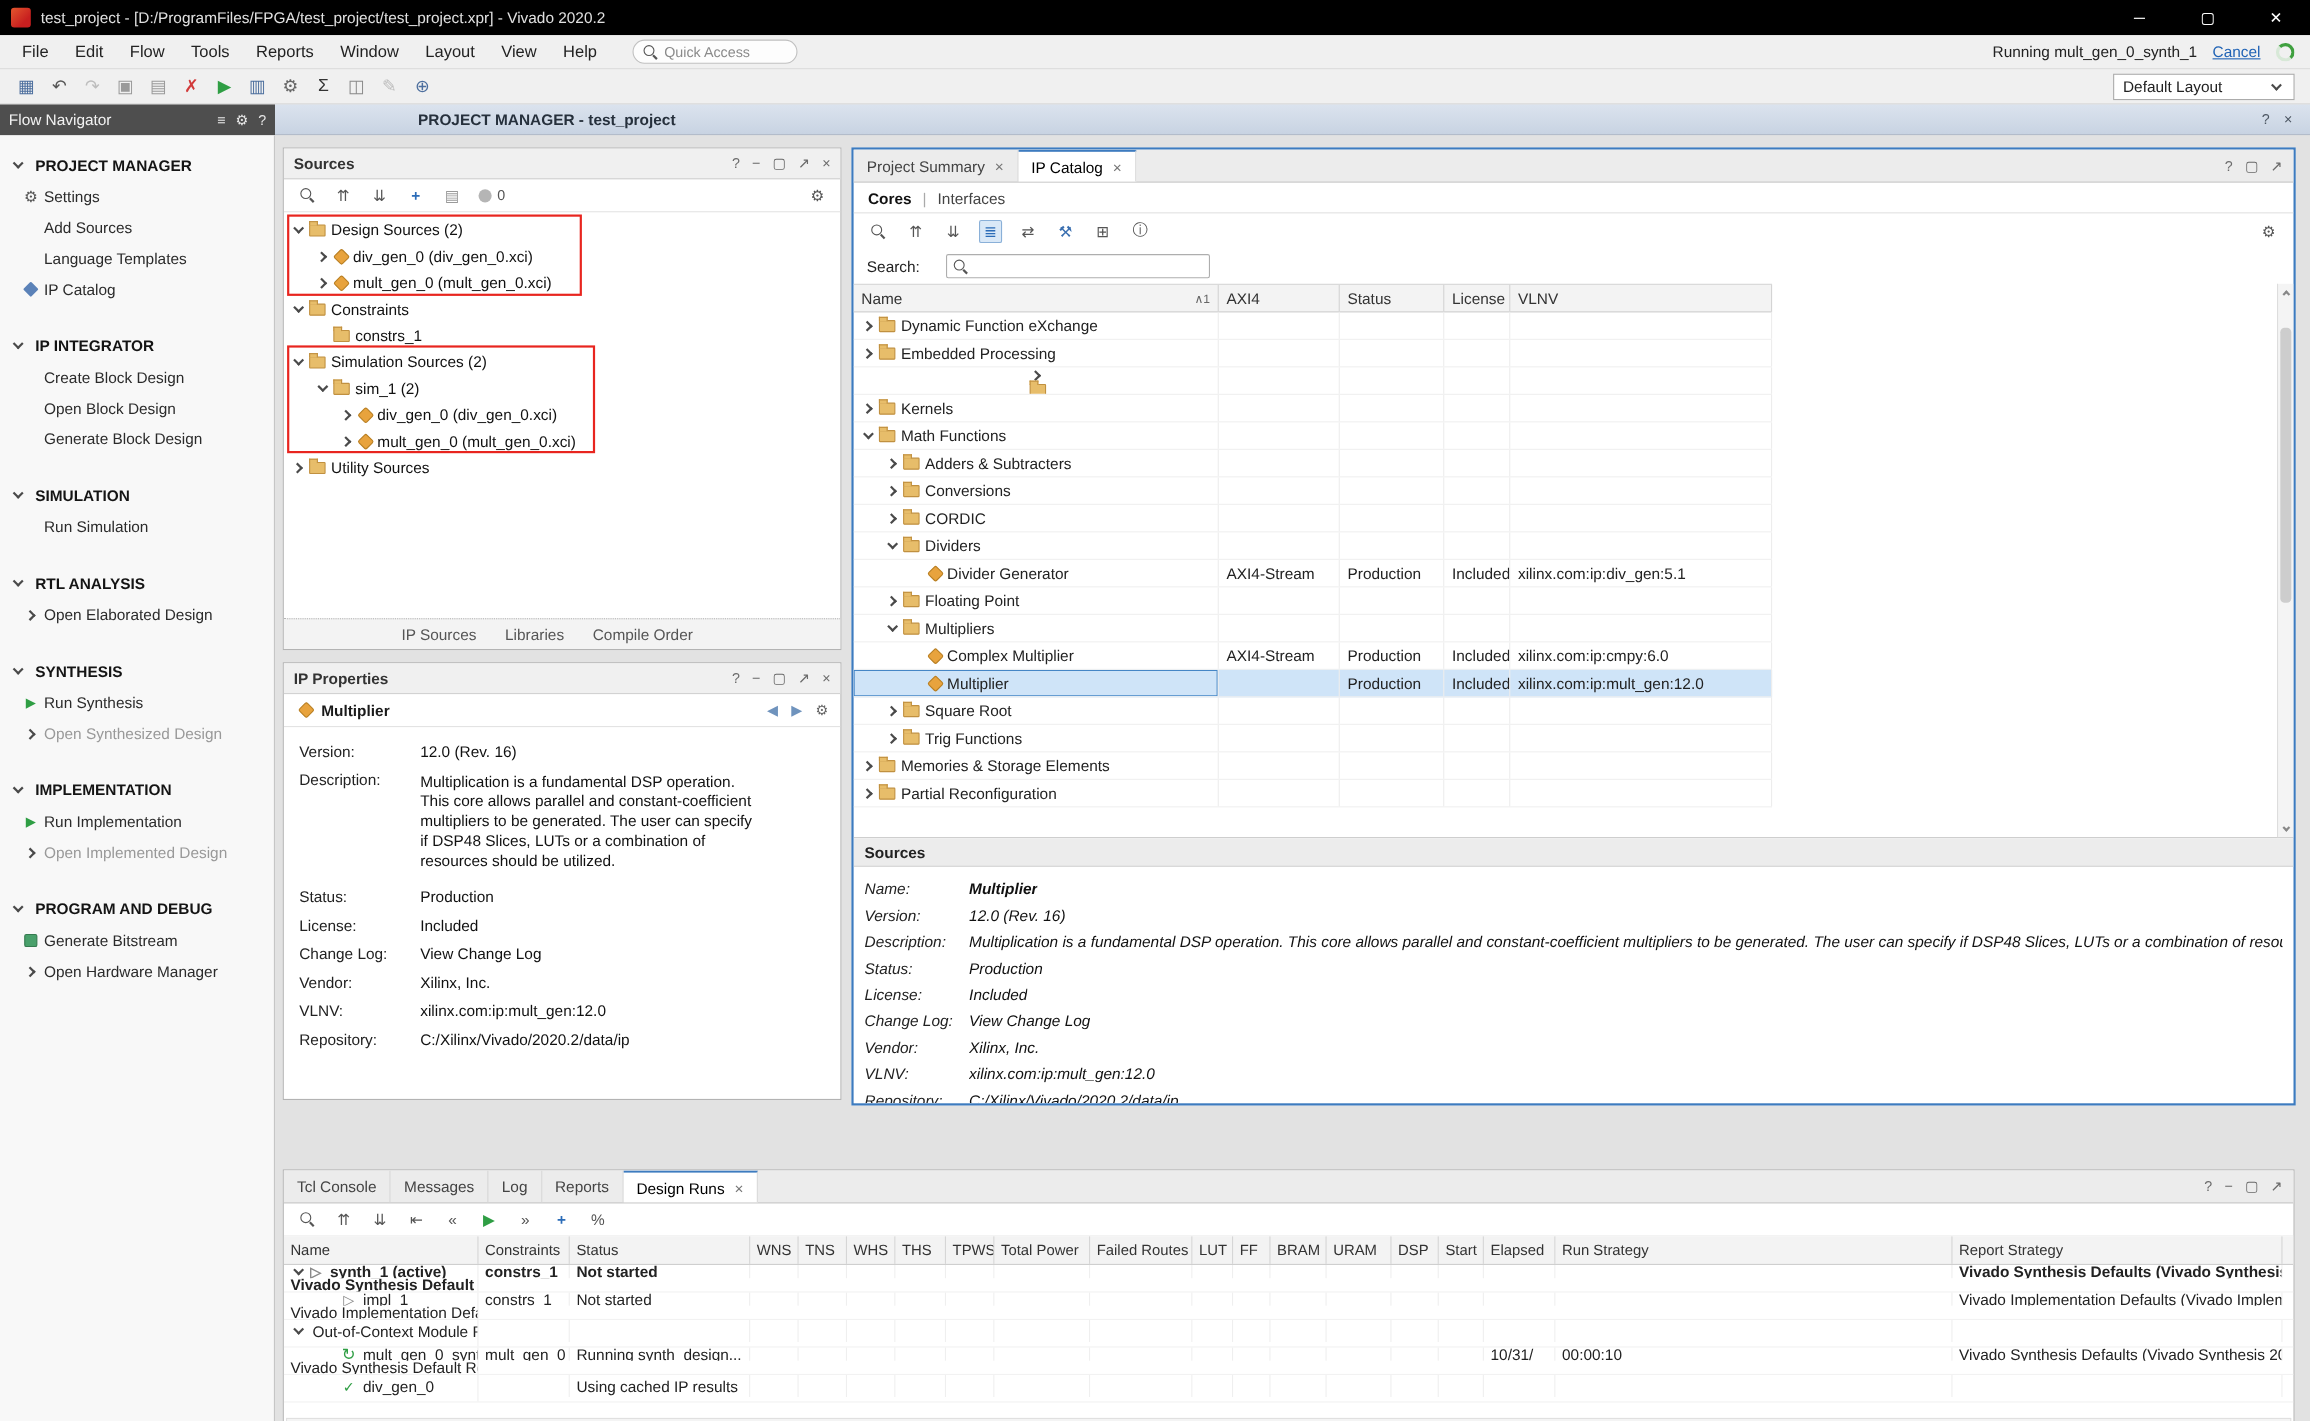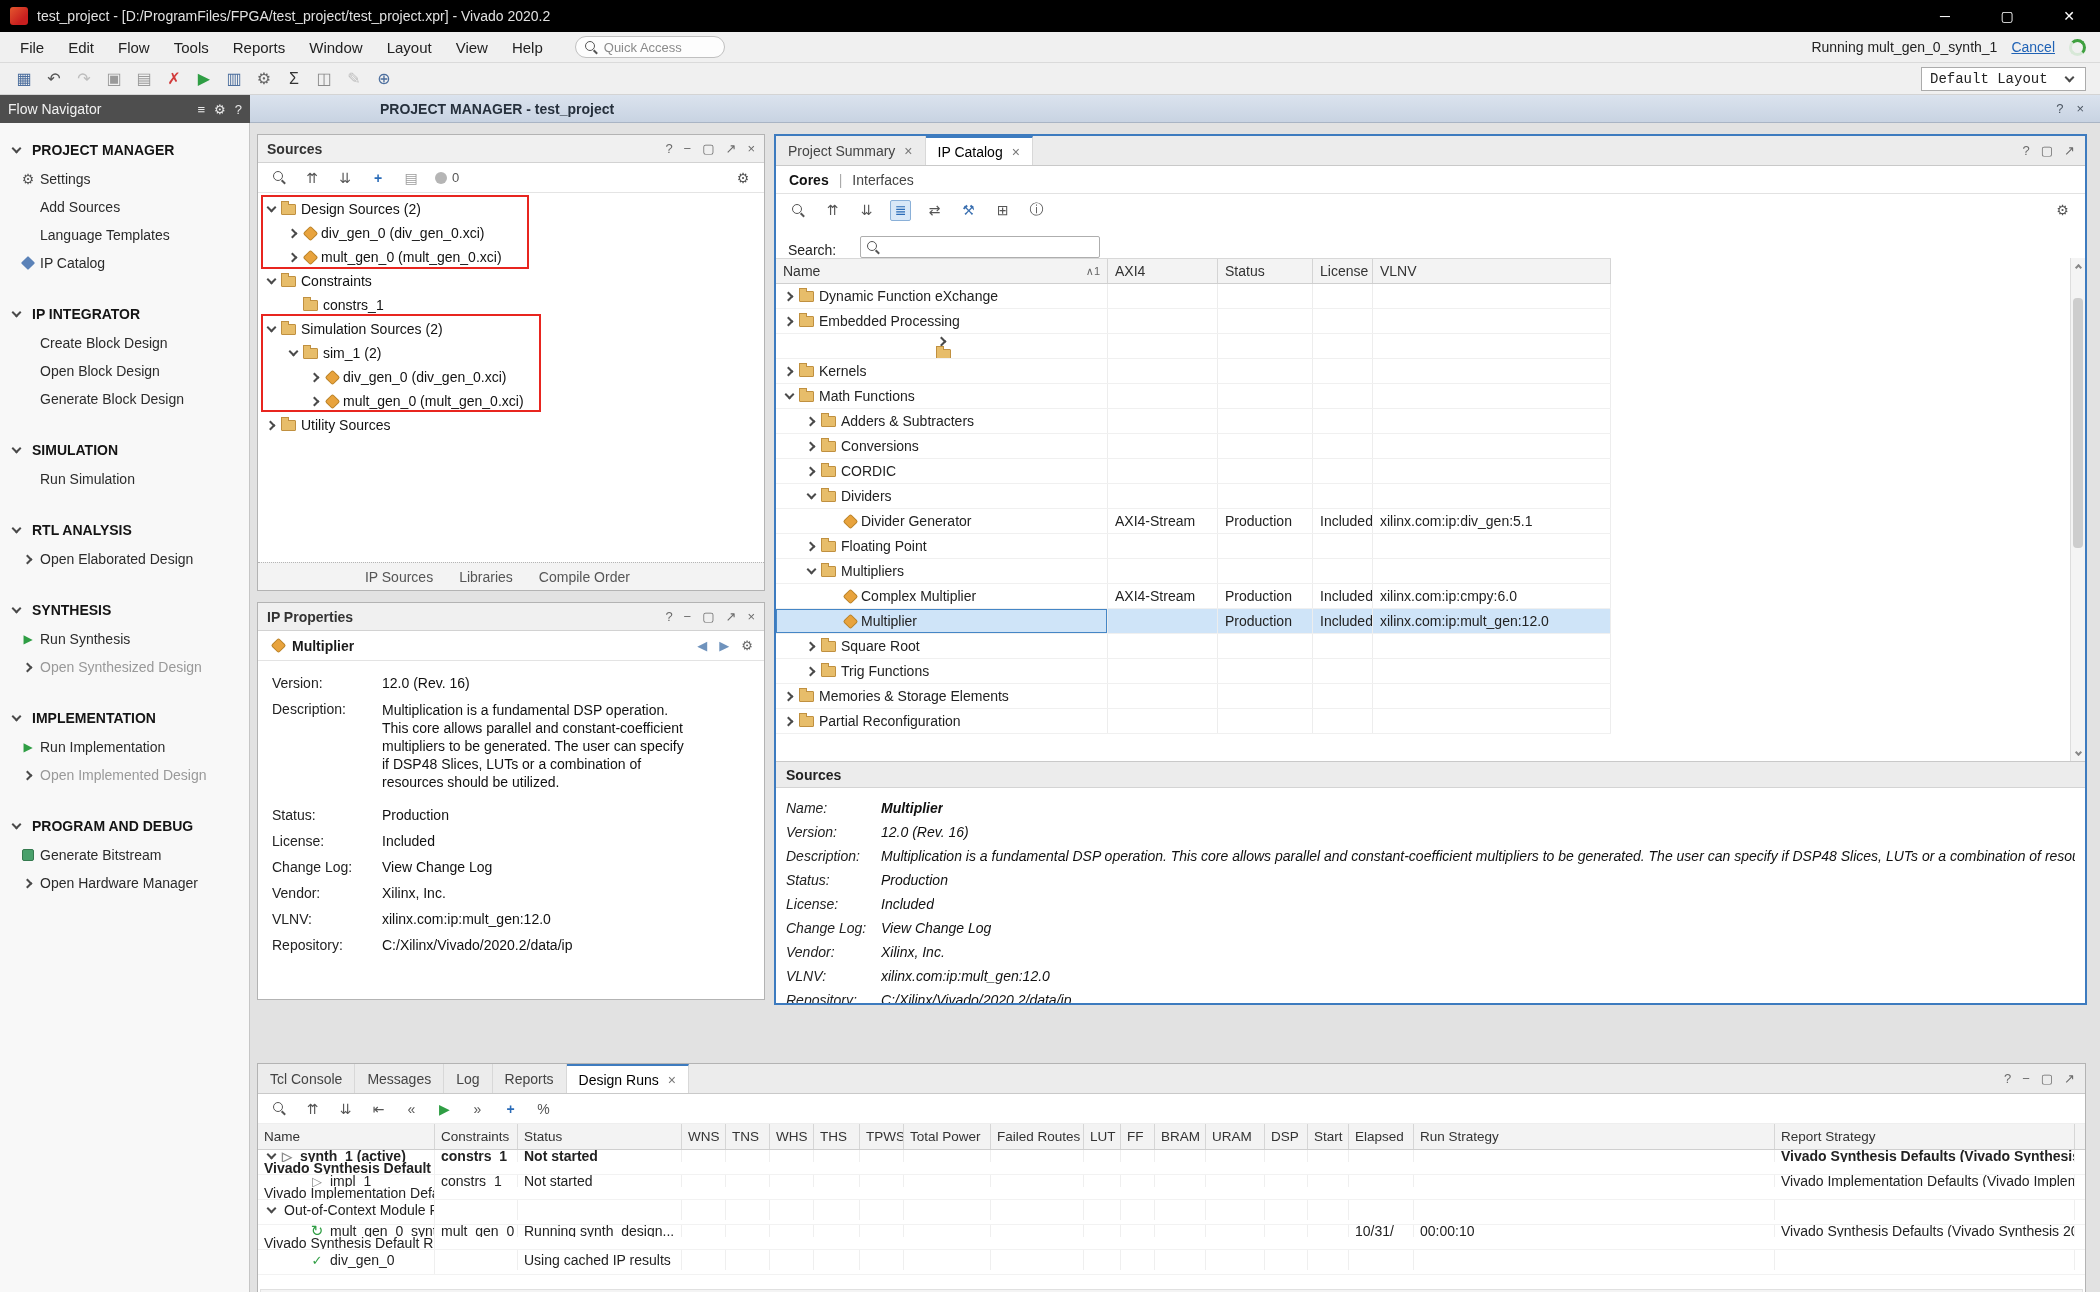--- a/index.html
+++ b/index.html
@@ -21,21 +21,21 @@
   .menu-right { margin-left:auto; display:flex; align-items:center; gap:14px; padding-right:14px; }
   .running-status { font-size:14px; color:#222; }
   .link { color:#1f62b5; cursor:pointer; }
   .cancel-link { font-size:14px; text-decoration:underline; }
   .spinner { width:17px; height:17px; border-radius:50%; border:3px solid #d7e8d7; border-top-color:#3fa03f; border-right-color:#3fa03f; }
 
   
   .toolbar { position:absolute; left:0; top:63px; width:2100px; height:32px; background:#f0f0f0; border-bottom:1px solid #d4d4d4; display:flex; align-items:center; padding-left:12px; gap:6px; }
   .tb-icon { width:24px; height:24px; display:inline-flex; align-items:center; justify-content:center; font-size:16px; color:#555; }
   .tb-icon.pressed { background:#d9e8f7; border:1px solid #8ab0d8; border-radius:2px; }
-  .layout-select { margin-left:auto; margin-right:14px; width:165px; height:24px; background:#fff; border:1px solid #ababab; display:flex; align-items:center; padding:0 8px; font-size:14px; color:#222;font-family:Liberation Mono, monospace; }
+  .layout-select { margin-left:auto; margin-right:14px; width:165px; height:24px; background:#fff; border:1px solid #ababab; display:flex; align-items:center; padding:0 8px; font-size:14px; color:#222; }
   .layout-select .dd { margin-left:auto; }
 
   
   .fn-header { position:absolute; left:0; top:95px; width:250px; height:28px; background:#4e4e4e; color:#f2f2f2; display:flex; align-items:center; padding:0 8px; font-size:14px; }
   .fn-header .icons { margin-left:auto; display:flex; gap:9px; font-size:13px; color:#e8e8e8; }
   .context-bar { position:absolute; left:250px; top:95px; width:1850px; height:28px; background:linear-gradient(#dbe3ee,#c8d3e2); border-bottom:1px solid #a9b4c4; display:flex; align-items:center; padding-left:130px; }
   .context-title { font-weight:bold; font-size:14px; color:#26303c; }
   .context-bar .icons { margin-left:auto; display:flex; gap:13px; padding-right:16px; color:#4c5662; font-size:13px; }
 
   
@@ -110,21 +110,21 @@
   .cat-tab { display:flex; align-items:center; gap:9px; padding:0 12px; font-size:14px; color:#444; border-right:1px solid #d8d8d8; }
   .cat-tab.active { background:#fff; color:#000; border-top:2px solid #3d7bbf; }
   .tab-close { color:#777; font-size:14px; }
   .cat-tabs .ph-icons { padding-right:10px; align-items:center; }
   .cat-subtabs { height:28px; display:flex; align-items:center; gap:10px; padding:0 13px; border-bottom:1px solid #e2e2e2; flex:none; font-size:14px; }
   .subtab { color:#444; }
   .subtab.active { font-weight:bold; color:#111; }
   .subtab-sep { color:#aaa; }
   .cat-toolbar { height:32px; display:flex; align-items:center; gap:13px; padding:0 12px; flex:none; }
   .cat-toolbar .tb-icon { width:21px; height:21px; font-size:14px; }
-  .cat-search { height:32px; display:flex; align-items:flex-end; gap:24px; padding:0 12px; flex:none; }
+  .cat-search { height:32px; display:flex; align-items:center; gap:24px; padding:0 12px; flex:none; }
   .cat-search label { font-size:14px; color:#222; }
   .search-box { width:240px; height:22px; border:1px solid #aeaeae; border-radius:2px; background:#fff; display:flex; align-items:center; padding:0 6px; }
 
   .cat-main { height:503px; flex:none; position:relative; }
   .cat-header { display:grid; height:26px; background:#f3f3f3; border-top:1px solid #d8d8d8; border-bottom:1px solid #cfcfcf; width:835px; }
   .cat-hcell { display:flex; align-items:center; padding:0 7px; font-size:14px; color:#333; border-right:1px solid #d4d4d4; }
   .sort-ind { margin-left:auto; font-size:11px; color:#666; }
   .cat-row { display:grid; height:25px; width:835px; border-bottom:1px solid #f0f0f0; }
   .cat-cell { display:flex; align-items:center; padding:0 7px; font-size:14px; color:#222; border-right:1px solid #ededed; overflow:hidden; white-space:nowrap; }
   .cat-cell.name { padding-right:4px; }

